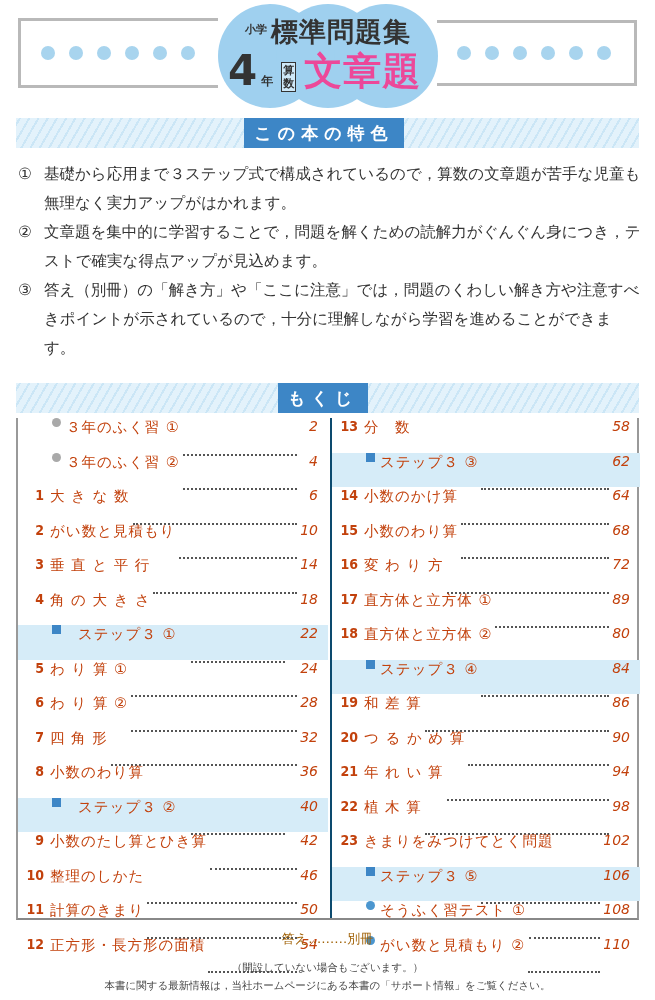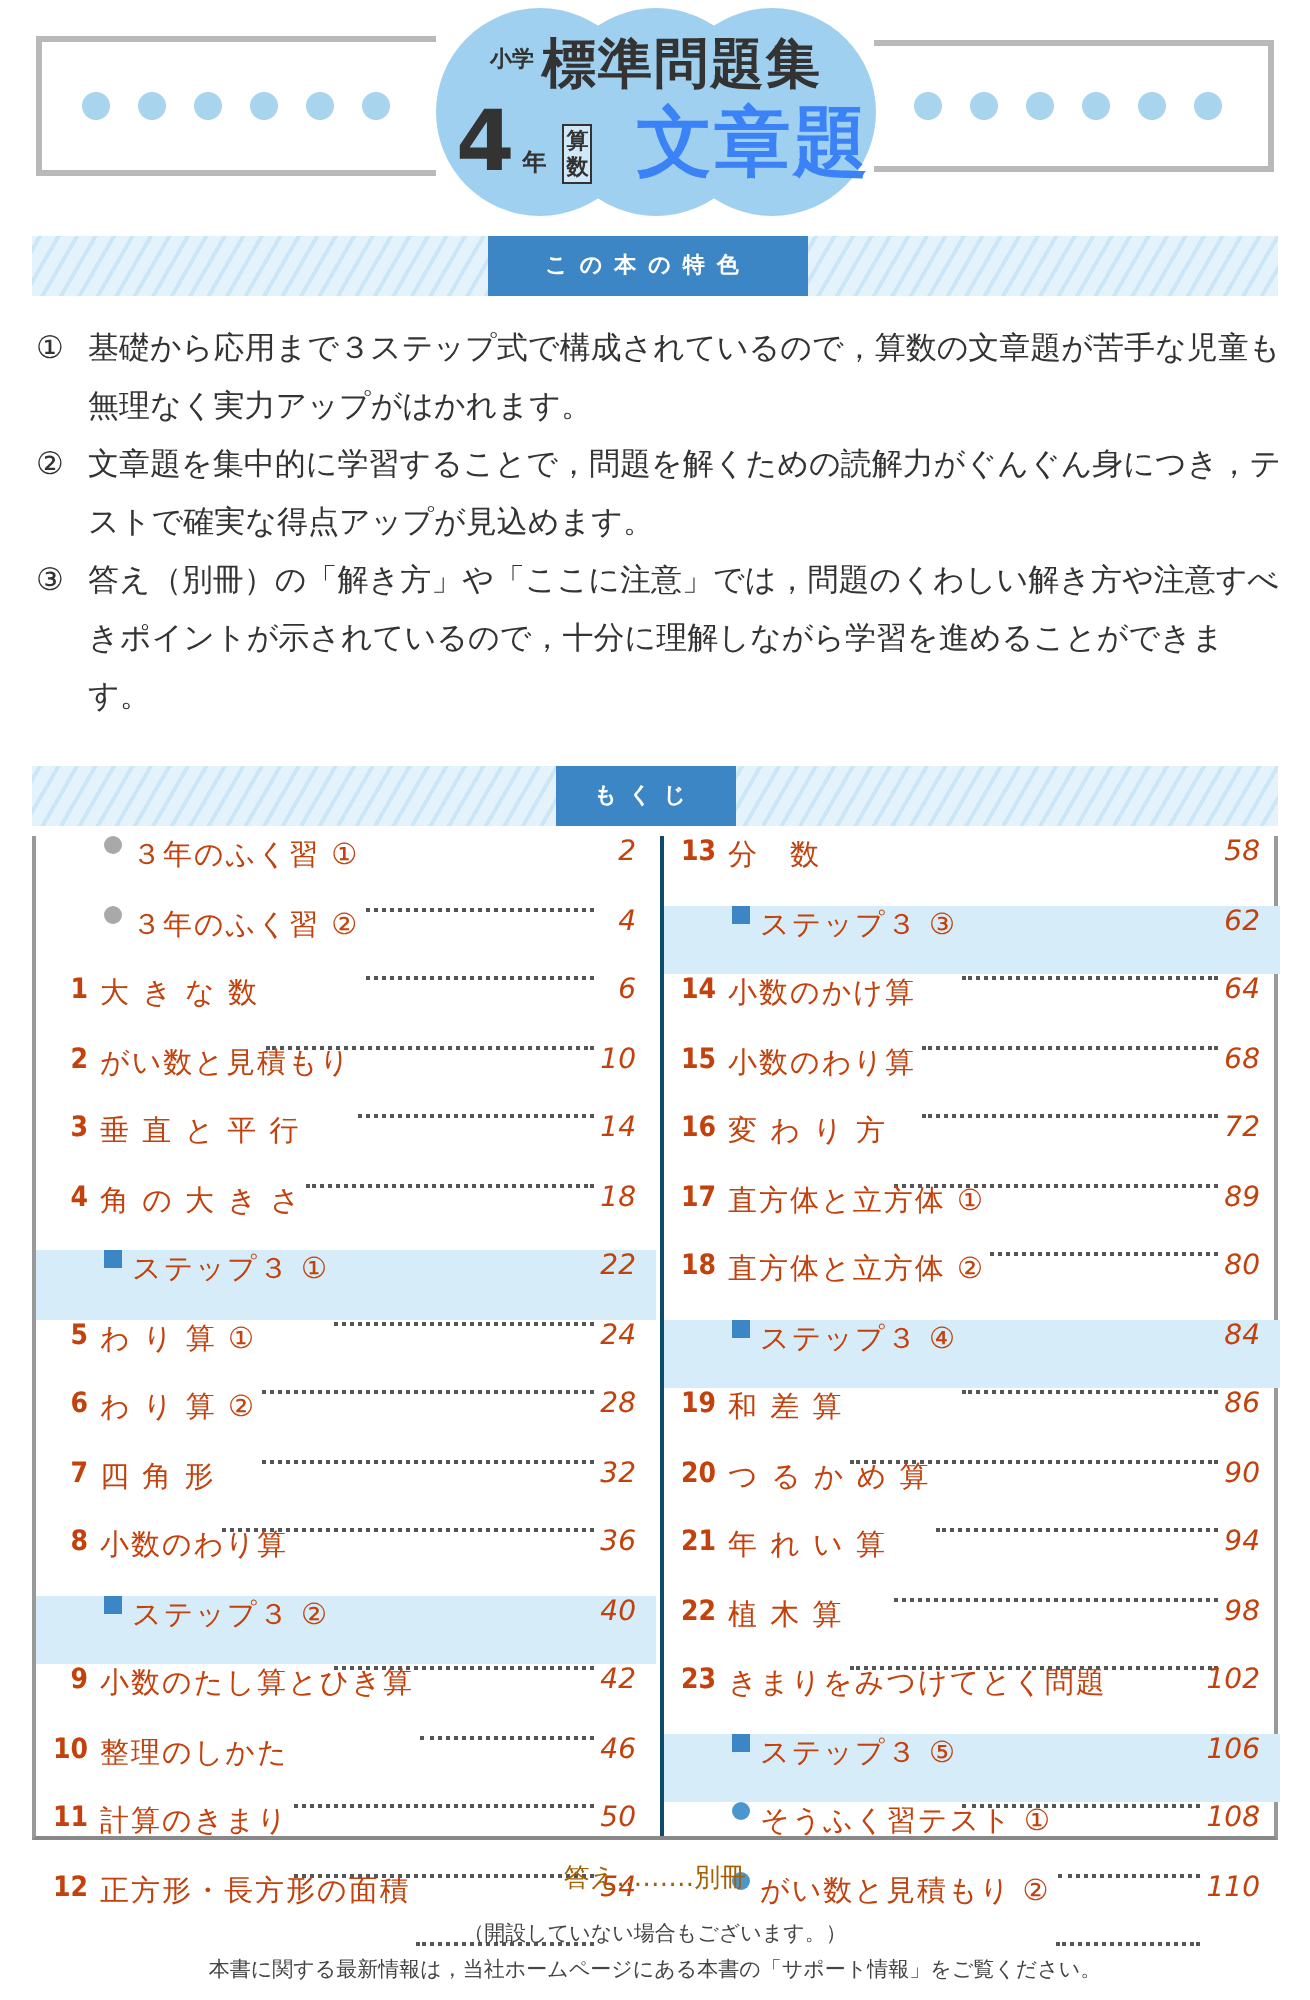--- a/index.html
+++ b/index.html
@@ -18,26 +18,26 @@
   .badge { position: absolute; left: 218px; top: 0px; width: 220px; height: 110px; }
   .badge .circ { position: absolute; top: 4px; width: 104px; height: 104px; border-radius: 50%; background: #9fd0ef; }
   .badge .c1 { left: 0; } .badge .c2 { left: 58px; } .badge .c3 { left: 116px; }
   .badge .line1 { position: absolute; left: 0; top: 14px; width: 220px; text-align: center; white-space: nowrap; }
   .badge .small { font-size: 11px; font-weight: bold; color: #333; vertical-align: 8px; margin-right: 4px; }
   .badge .big { font-size: 27px; font-weight: bold; color: #333; letter-spacing: 1px; }
   .badge .line2 { position: absolute; left: 10px; top: 50px; width: 210px; display: flex; align-items: flex-end; gap: 4px; }
   .badge .grade { font-size: 42px; font-weight: bold; color: #333; line-height: 42px; }
   .badge .nen { font-size: 12px; font-weight: bold; color: #333; margin-bottom: 2px; }
   .badge .subj { display: flex; flex-direction: column; border: 1.5px solid #333; background: #cfe9f8; font-size: 11px; font-weight: bold; line-height: 13px; padding: 1px 1px; margin-left: 4px; color:#333; }
-  .badge .title { font-size: 38px; font-weight: bold; color: #3b82f6; line-height: 42px; margin-left: 18px; letter-spacing: 1px; }
+  .badge .title { font-size: 38px; font-weight: bold; color: #ec4899; line-height: 42px; margin-left: 4px; letter-spacing: 1px; }
 
   
   .sec-bar { position: absolute; left: 16px; width: 623px; height: 30px;
     background: repeating-linear-gradient(-60deg, #e3f2fb 0px, #e3f2fb 6px, #cbe6f6 6px, #cbe6f6 8px); }
-  .sec-bar .label { position: absolute; top: 0; height: 30px; background: #3d86c6; color: #fff; font-size: 11px; font-weight: bold; letter-spacing: 6px; text-align: center; line-height: 30px; }
+  .sec-bar .label { position: absolute; top: 0; height: 30px; background: #3d86c6; color: #fff; font-size: 17px; font-weight: bold; letter-spacing: 6px; text-align: center; line-height: 30px; }
   .sec-bar.features { top: 118px; }
   .sec-bar.features .label { left: 228px; width: 160px; }
   .sec-bar.toc { top: 383px; }
   .sec-bar.toc .label { left: 262px; width: 90px; }
 
   
   .features-list { position: absolute; left: 18px; top: 160px; width: 625px; }
   .feat { display: flex; font-family: "DejaVu Serif", "Liberation Serif", serif; font-size: 15.5px; line-height: 29px; color: #333; margin-bottom: 0px; }
   .feat .num { width: 26px; flex: none; }
   .feat .txt { flex: 1; }
@@ -50,21 +50,21 @@
   .toc-row { position: relative; height: 34.5px; display: flex; font-size: 14.5px; color: #c2410c; padding-right: 10px; }
   .toc-row.step { background: #d6ecf8; }
   .toc-row .n { width: 26px; text-align: right; font-weight: bold; font-family: "DejaVu Sans Condensed", "DejaVu Sans", sans-serif; font-size: 14px; margin-right: 6px; flex: none; }
   .toc-row .bullet { width: 9px; height: 9px; margin-left: 34px; margin-right: 5px; flex: none; }
   .toc-row .bullet.circle-gray { border-radius: 50%; background: #a9a9a9; }
   .toc-row .bullet.circle-blue { border-radius: 50%; background: #4b96cf; }
   .toc-row .bullet.square { background: #3d86c6; }
   .toc-row .t { white-space: nowrap; letter-spacing: 1px; }
   .toc-row .leader { flex: 1; border-bottom: 2px dotted #555; margin: 0 3px; transform: translateY(3px); min-width: 10px; }
   .toc-row .p { font-style: italic; font-size: 14px; min-width: 18px; text-align: right; }
-  .toc-col.left .toc-row.step { margin-left: 0; }
+  .toc-col.left .toc-row.step { margin-left: 0; gap: 12px; }
 
   
   .answers { position: absolute; top: 930px; left: 0; width: 655px; text-align: center; font-size: 13px; color: #a16207; }
   .notice { position: absolute; top: 958px; left: 0; width: 655px; text-align: center; font-family: "DejaVu Serif", "Liberation Serif", serif; font-size: 10.5px; color: #444; line-height: 18px; }
 </style>
 </head>
 <body>
 
 <div class="banner-frame left">
   <div class="dots">

